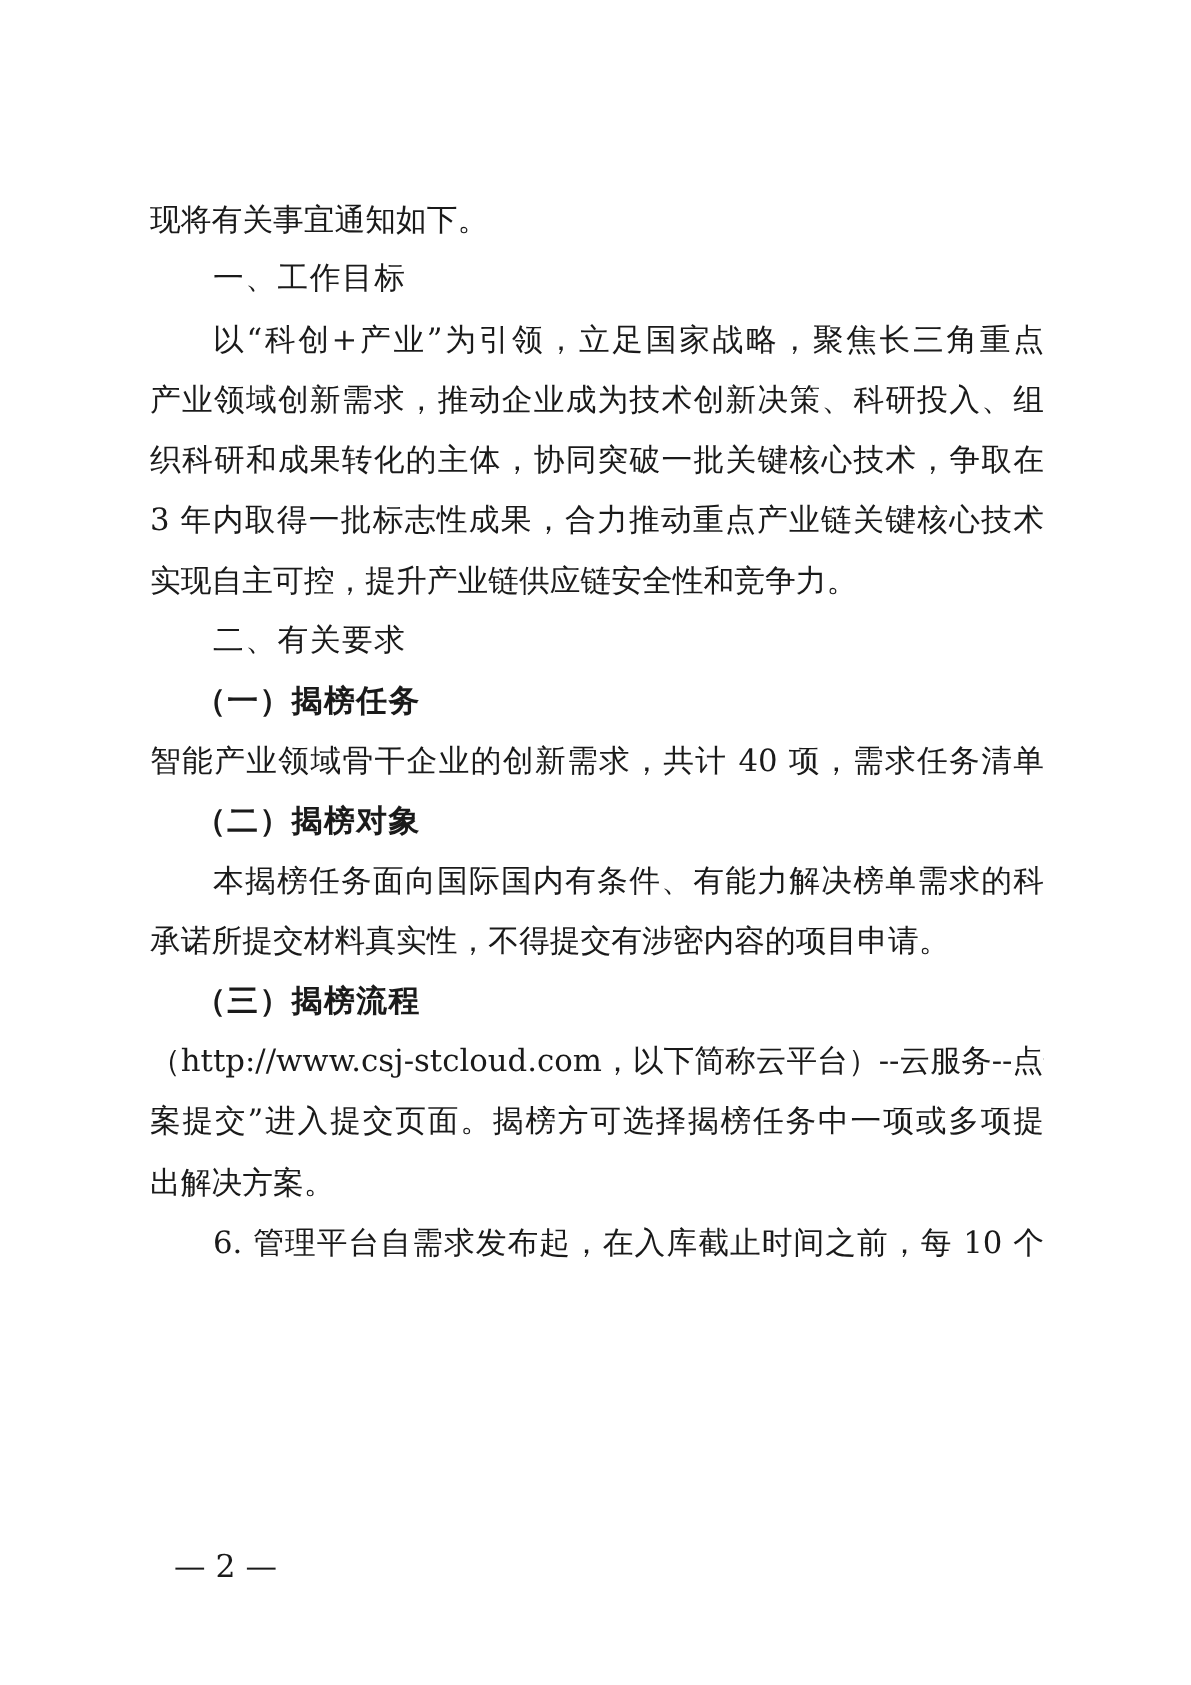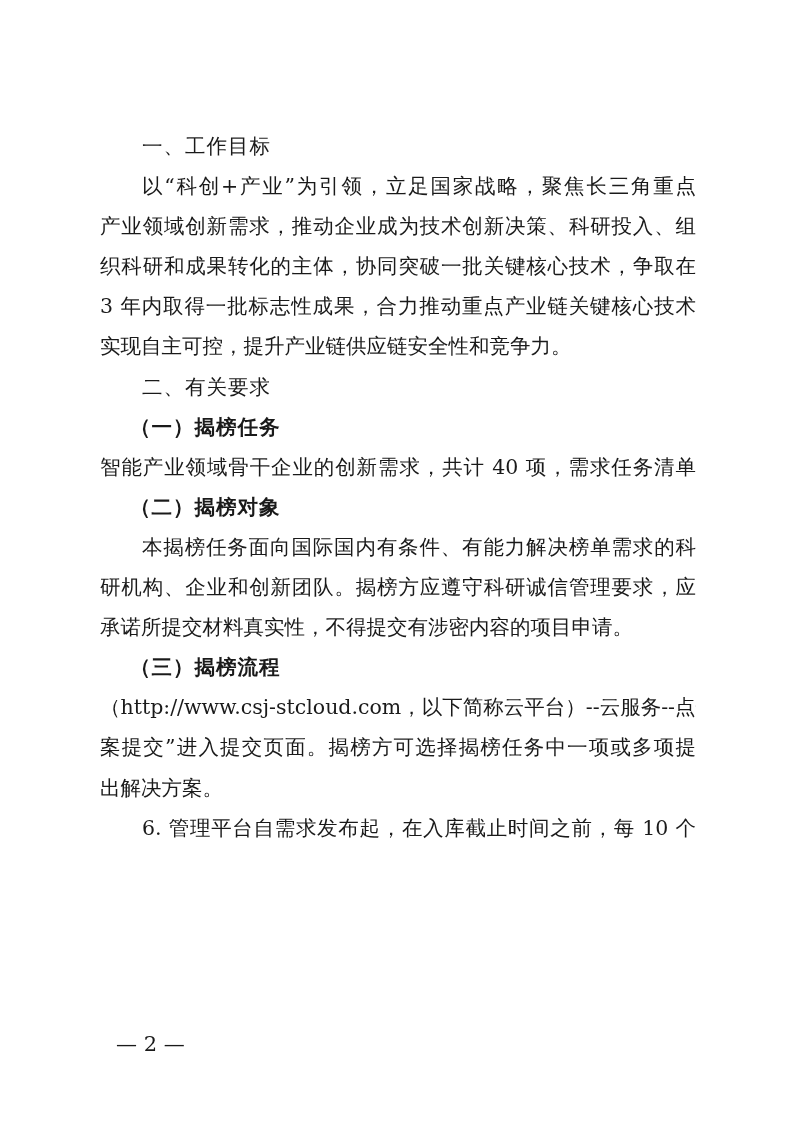--- a/index.html
+++ b/index.html
@@ -23,32 +23,32 @@
   .pagenum {
     position:absolute; left:116px; top:1032px;
     font-family: "DejaVu Serif", "Liberation Serif", serif;
     font-size:21px; color:#1a1a1a;
   }
 </style>
 </head>
 <body>
 
 <div class="page">
+  <div class="line last">现将有关事宜通知如下。</div>
   <div class="line indent h1">一、工作目标</div>
   <div class="line indent">以“科创+产业”为引领，立足国家战略，聚焦长三角重点</div>
   <div class="line">产业领域创新需求，推动企业成为技术创新决策、科研投入、组</div>
   <div class="line">织科研和成果转化的主体，协同突破一批关键核心技术，争取在</div>
   <div class="line">3 年内取得一批标志性成果，合力推动重点产业链关键核心技术</div>
   <div class="line last">实现自主可控，提升产业链供应链安全性和竞争力。</div>
   <div class="line indent h1">二、有关要求</div>
   <div class="line h2">（一）揭榜任务</div>
   <div class="line">智能产业领域骨干企业的创新需求，共计 40 项，需求任务清单</div>
   <div class="line h2">（二）揭榜对象</div>
   <div class="line indent">本揭榜任务面向国际国内有条件、有能力解决榜单需求的科</div>
-  <div class="line">研机构、企业和创新团队。揭榜方应遵守科研诚信管理要求，应</div>
   <div class="line last">承诺所提交材料真实性，不得提交有涉密内容的项目申请。</div>
   <div class="line h2">（三）揭榜流程</div>
   <div class="line">（http://www.csj-stcloud.com，以下简称云平台）--云服务--点击“方</div>
   <div class="line">案提交”进入提交页面。揭榜方可选择揭榜任务中一项或多项提</div>
   <div class="line last">出解决方案。</div>
   <div class="line indent">6. 管理平台自需求发布起，在入库截止时间之前，每 10 个</div>
 </div>
 
 <div class="pagenum">— 2 —</div>
 

